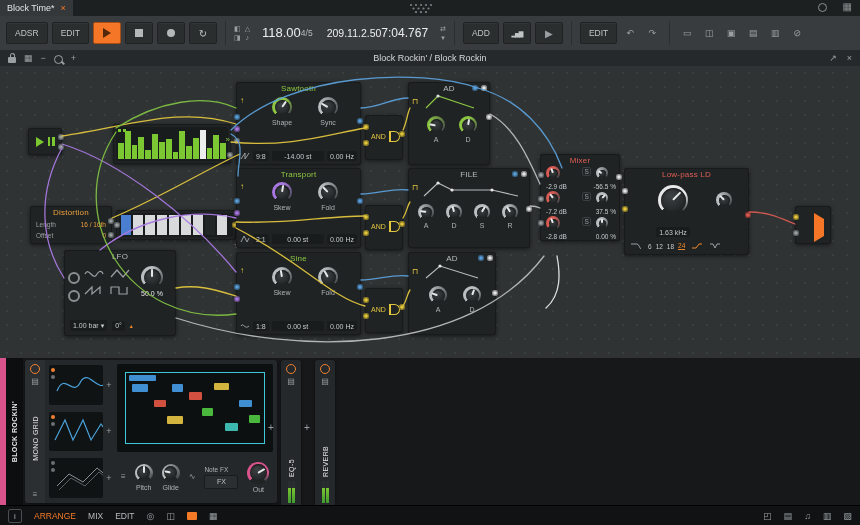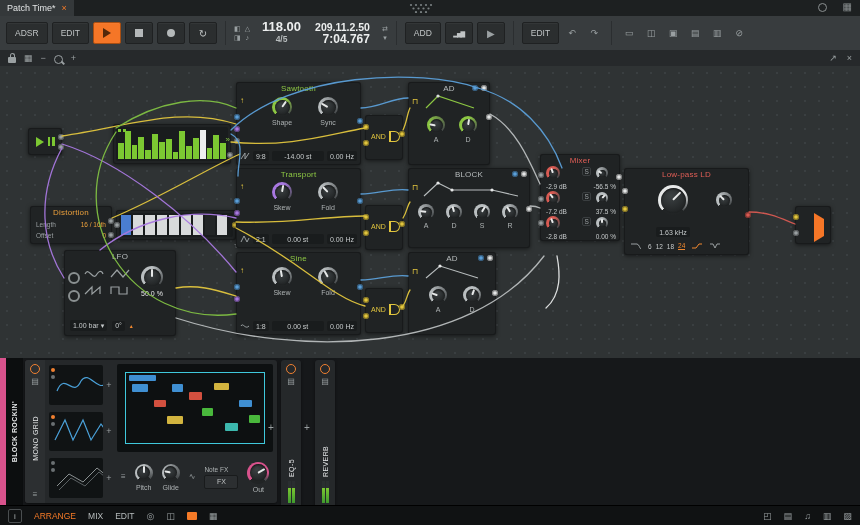--- a/index.html
+++ b/index.html
@@ -19,21 +19,21 @@
   .tbtn{height:20px;background:#2b2e2f;border:1px solid #1f2122;border-radius:2px;font-size:8.5px;color:#c0c4c5;
         display:flex;align-items:center;justify-content:center;padding:0 8px;box-shadow:0 1px 0 rgba(255,255,255,.04) inset;}
   .tbtn.icon{width:26px;padding:0;font-size:10px;}
   .tbtn.orange{background:#f57627;border-color:#a84e12;}
   .tri-dark{width:0;height:0;border-left:8px solid #53280a;border-top:5px solid transparent;border-bottom:5px solid transparent;}
   .stopsq{width:8px;height:8px;background:#b4b8b9;}
   .reccirc{width:8px;height:8px;border-radius:50%;background:#b4b8b9;}
   .tsep{width:1px;height:24px;background:#2b2e30;margin:0 4px;}
   .minicol{display:flex;flex-direction:column;gap:2px;font-size:7px;color:#9aa0a2;line-height:7px;align-items:center;}
   .disp{display:flex;gap:14px;align-items:center;margin:0 8px;}
-  .dcol{display:flex;flex-direction:column;line-height:12px;font-weight:bold;}
+  .dcol{display:flex;flex-direction:row;line-height:12px;}
   .dcol .big{font-size:13px;color:#eceeee;}
   .dcol .small{font-size:8.5px;color:#b7bcbd;text-align:center;}
   .dcol.right{text-align:right;}
   .dcol .pos{font-size:10.5px;color:#eceeee;text-align:right;}
   .dcol .time{font-size:12px;color:#eceeee;text-align:right;}
   .tico{font-size:9px;color:#9aa0a2;width:18px;text-align:center;}
   
   .gridheader{position:absolute;top:50px;left:0;right:0;height:16px;background:#26292b;border-bottom:1px solid #191b1c;
               display:flex;align-items:center;gap:8px;padding:0 8px;font-size:9px;color:#9aa0a2;}
   .gh-title{position:absolute;left:0;right:0;text-align:center;font-size:9px;color:#d4d7d8;pointer-events:none;}
@@ -134,21 +134,21 @@
   .sb-item{color:#b7bcbd;}
   .sb-ico{color:#9aa0a2;font-size:9px;}
   .orange-box{width:10px;height:8px;background:#f57a27;border-radius:1px;display:inline-block;}
   .sb-spacer{flex:1;}
 </style>
 </head>
 <body>
 
 <div class="titlebar">
   <div class="tab">
-    <span>Patch Time*</span>
+    <span>Block Time*</span>
     <span class="close">×</span>
   </div>
   <svg class="logo" width="26" height="10">
     <g fill="#7a8082">
       <circle cx="3" cy="2" r="1.1"></circle>
         <circle cx="8" cy="2" r="1.1"></circle>
         <circle cx="13" cy="2" r="1.1"></circle>
         <circle cx="18" cy="2" r="1.1"></circle>
         <circle cx="23" cy="2" r="1.1"></circle>
       <circle cx="5.5" cy="5.5" r="1.1"></circle>
@@ -224,20 +224,21 @@
   <span class="tico">▥</span>
   <span class="tico">⊘</span>
 </div>
 
 <div class="gridheader">
   <span class="lock"></span>
   <span>▦</span>
   <span>−</span>
   <span class="zoomico"></span>
   <span>+</span>
+  <div class="gh-title">Block Rockin' / Block Rockin</div>
   <div class="gh-right">
     <span>↗</span>
     <span>×</span>
   </div>
 </div>
 
 <div class="canvas">
 
   <svg class="cables" width="860" height="292">
     <g fill="none" stroke-width="1.3" stroke-linecap="round" opacity="0.95">
@@ -483,21 +484,21 @@
       <div class="klabel">A</div>
     </div>
     <div class="kwrap" style="left:40px;top:34px">
       <div class="knob k18" style="--rc:#8cc643;--arc:40%;--rot:10deg"></div>
       <div class="klabel">D</div>
     </div>
     <span class="port p-white" style="right:-2px;top:32px"></span>
   </div>
 
   <div class="module" style="left:408px;top:102px;width:122px;height:80px">
-    <div class="mtitle t-gray">BLOCK</div>
+    <div class="mtitle t-gray">FILE</div>
     <span class="port p-blue" style="right:12px;top:3px"></span>
     <span class="port p-white" style="right:3px;top:3px"></span>
     <span class="pico" style="left:4px;top:16px;color:#e2c63e">⊓</span>
     <svg style="position:absolute;left:14px;top:12px" width="100" height="18">
       <path d="M2,16 L16,3 L30,10 L70,10 L96,16" stroke="#b7bcbd" fill="none" stroke-width="1.1"></path>
       <circle cx="16" cy="3" r="1.6" fill="#e6e8e8"></circle>
         <circle cx="30" cy="10" r="1.6" fill="#e6e8e8"></circle>
         <circle cx="70" cy="10" r="1.6" fill="#e6e8e8"></circle>
     </svg>
     <div class="kwrap" style="left:4px;top:36px;width:28px">

